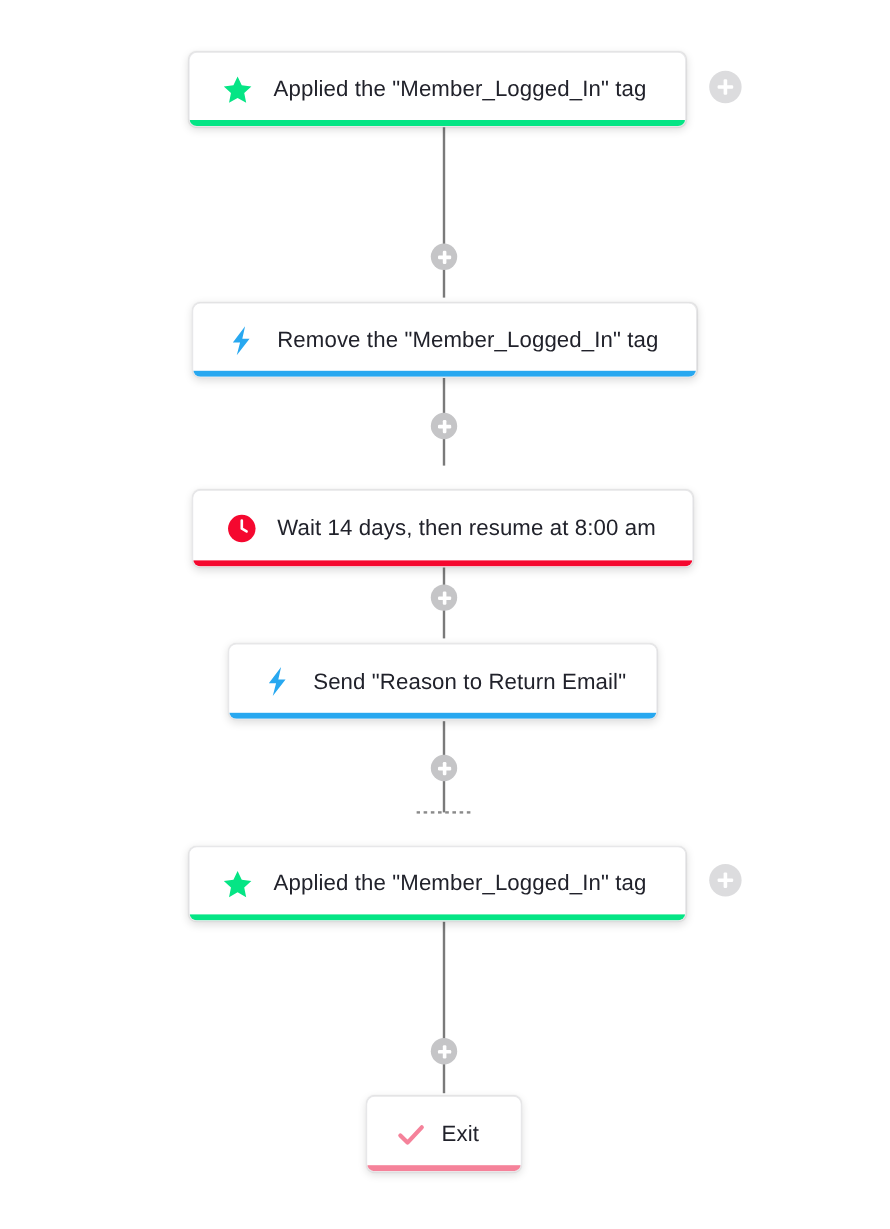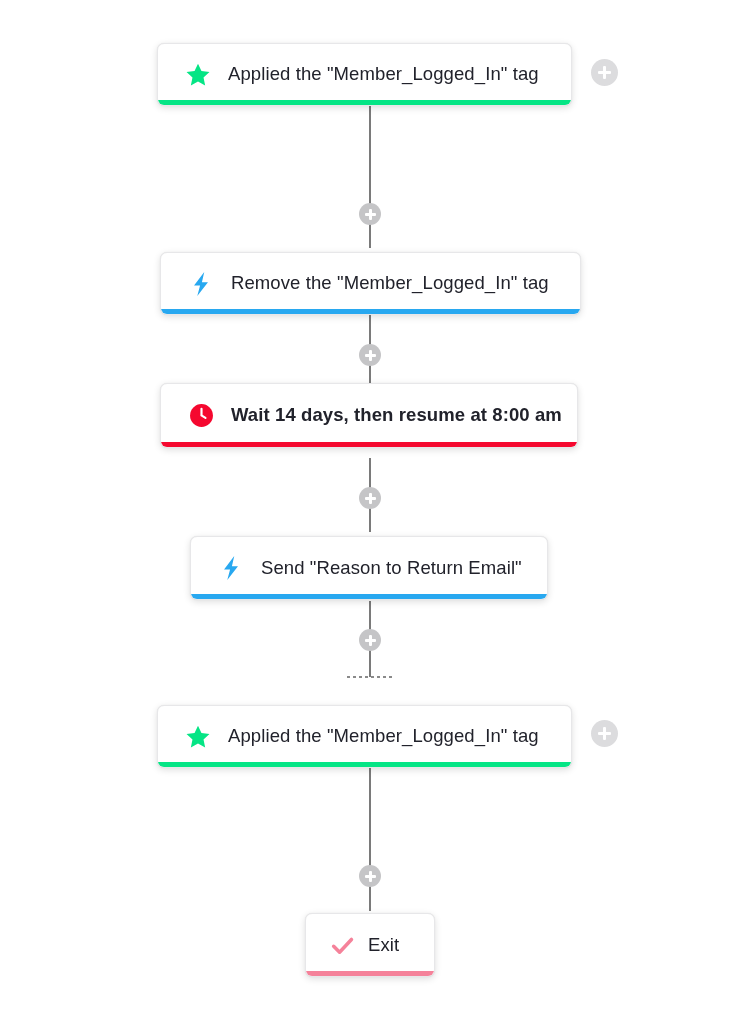--- a/index.html
+++ b/index.html
@@ -170,21 +170,21 @@
       </span>
       <span class="card-label">Remove the "Member_Logged_In" tag</span>
     </div>
     <div class="card-bar" style="background:#28a8f0;"></div>
   </div>
 
   <div class="plus-inline" style="top:344px;">
     <span class="plus-glyph"></span>
   </div>
 
-  <div class="card" style="left:160px; top:383px; width:418px; height:65px;font-weight:bold;">
+  <div class="card" style="left:160px; top:408px; width:418px; height:65px;">
     <div class="card-inner">
       <span class="card-icon">
         <svg width="25" height="25" viewBox="0 0 24 24" aria-hidden="true">
           <circle cx="12" cy="12" r="11" fill="#f5082f"></circle>
           <path d="M12 5.6 L12 12 L15.8 14.3" stroke="#ffffff" stroke-width="2.1" stroke-linecap="round" fill="none"></path>
         </svg>
       </span>
       <span class="card-label">Wait 14 days, then resume at 8:00 am</span>
     </div>
     <div class="card-bar" style="background:#f5082f;"></div>

